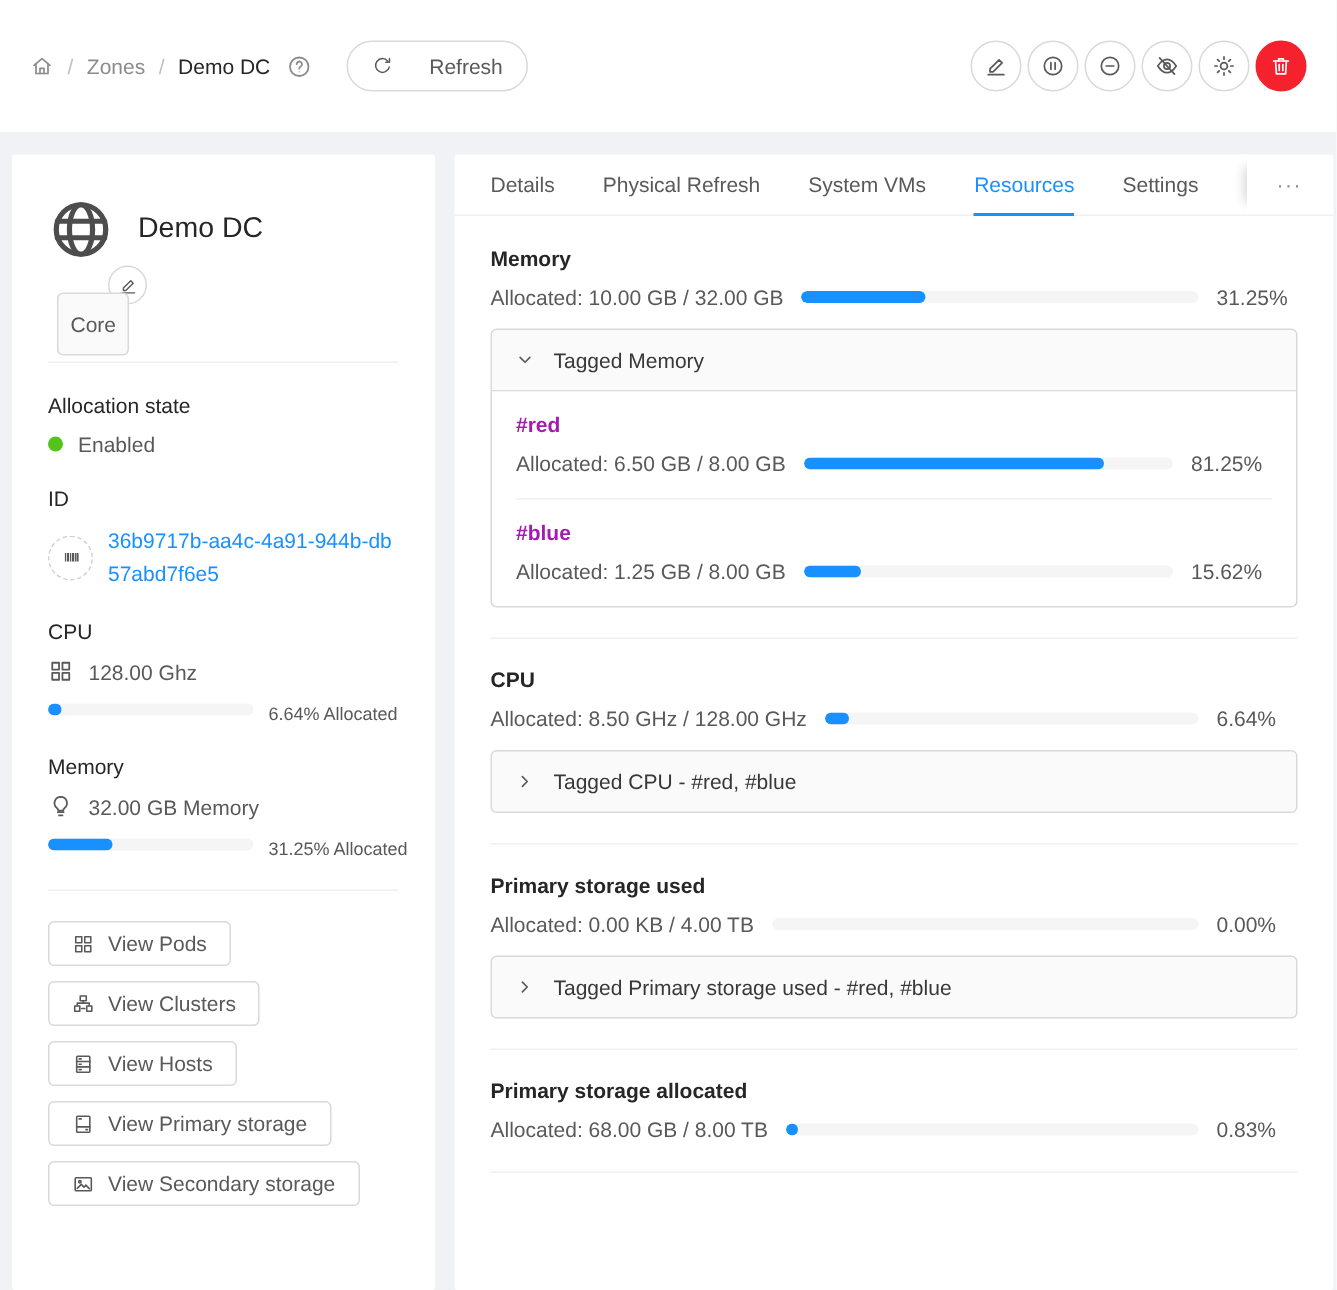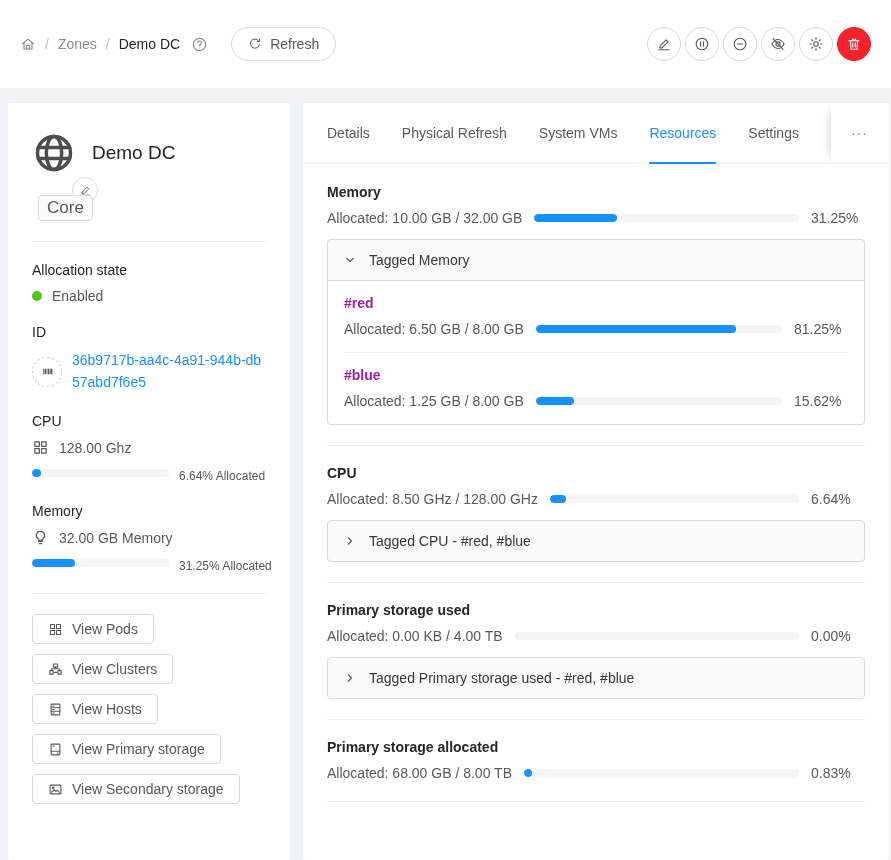--- a/index.html
+++ b/index.html
@@ -19,21 +19,21 @@
     display: flex; align-items: center; padding: 0 20px;
   }
   .crumbs { display: flex; align-items: center; gap: 9px; }
   .crumb-home { color: #8c8c8c; cursor: pointer; display: inline-flex; }
   .sep { color: #bfbfbf; }
   .crumb-link { color: #8c8c8c; text-decoration: none; cursor: pointer; }
   .crumb-current { color: #262626; }
   .help { color: #8c8c8c; width: 17px; height: 17px; margin-left: 2px; }
   .refresh-btn {
     margin-left: 14px; height: 34px; padding: 0 16px;
-    display: inline-flex; align-items: center; gap: 8px;
+    display: inline-flex; align-items: center; gap: 24px;
     background: #fff; border: 1px solid #d9d9d9; border-radius: 17px;
     color: #595959; font-size: 14px; font-family: inherit; cursor: pointer;
   }
   .refresh-btn .icon { width: 14px; height: 14px; }
   .actions { margin-left: auto; display: flex; align-items: center; gap: 4px; }
   .act-btn {
     width: 34px; height: 34px; border-radius: 50%;
     border: 1px solid #d9d9d9; background: #fff; color: #595959;
     display: inline-flex; align-items: center; justify-content: center; cursor: pointer;
   }
@@ -53,21 +53,21 @@
   .edit-row { position: relative; height: 46px; margin-top: 2px; }
   .mini-edit {
     position: absolute; left: 40px; top: 0; width: 26px; height: 26px;
     border-radius: 50%; border: 1px solid #d9d9d9; background: #fff; color: #595959;
     display: inline-flex; align-items: center; justify-content: center; cursor: pointer;
   }
   .mini-edit .icon { width: 13px; height: 13px; }
   .tag {
     position: absolute; left: 6px; top: 18px;
     border: 1px solid #d9d9d9; background: #fafafa; border-radius: 4px;
-    padding: 2px 8px; font-size: 17px; color: #595959;
+    padding: 12px 8px; font-size: 14px; color: #595959;
   }
   .divider { border-top: 1px solid #f0f0f0; margin: 18px 0 20px; }
   .field { margin-bottom: 20px; }
   .f-label { font-weight: normal; color: #262626; margin-bottom: 10px; }
   .f-value { display: flex; align-items: center; gap: 10px; color: #595959; }
   .dot { width: 10px; height: 10px; border-radius: 50%; background: var(--success, #52c41a); flex: none; }
   .barcode-wrap {
     width: 30px; height: 30px; flex: none; border: 1px dashed #cfcfcf; border-radius: 50%;
     display: inline-flex; align-items: center; justify-content: center; color: #262626;
   }
@@ -81,21 +81,21 @@
   .side-pct { font-size: 12px; color: #595959; margin-left: 10px; white-space: nowrap; }
   .side-btn {
     display: flex; align-items: center; gap: 9px; width: max-content;
     border: 1px solid #d9d9d9; border-radius: 4px; background: #fff;
     padding: 6px 15px; color: #595959; font-size: 14px; font-family: inherit;
     margin-bottom: 10px; cursor: pointer;
   }
   .side-btn .icon { width: 15px; height: 15px; }
 
   
-  .tabbar { display: flex; align-items: stretch; padding: 0 24px; border-bottom: 1px solid #f0f0f0; height: 61px; }
+  .tabbar { display: flex; align-items: stretch; padding: 0 24px; border-bottom: 1px solid #f0f0f0; height: 41px; }
   .tab {
     margin-right: 32px; display: flex; align-items: center; color: #595959;
     cursor: pointer; position: relative; white-space: nowrap;
   }
   .tab.active { color: var(--accent, #1890ff); }
   .tab.active::after { content: ""; position: absolute; left: 0; right: 0; bottom: -1px; height: 2px; background: var(--accent, #1890ff); }
   .tab-more {
     margin-left: auto; margin-right: 0; color: #8c8c8c; display: flex; align-items: center;
     padding-left: 20px; letter-spacing: 1px; cursor: pointer;
     box-shadow: -9px 0 8px -8px rgba(0,0,0,0.18);

